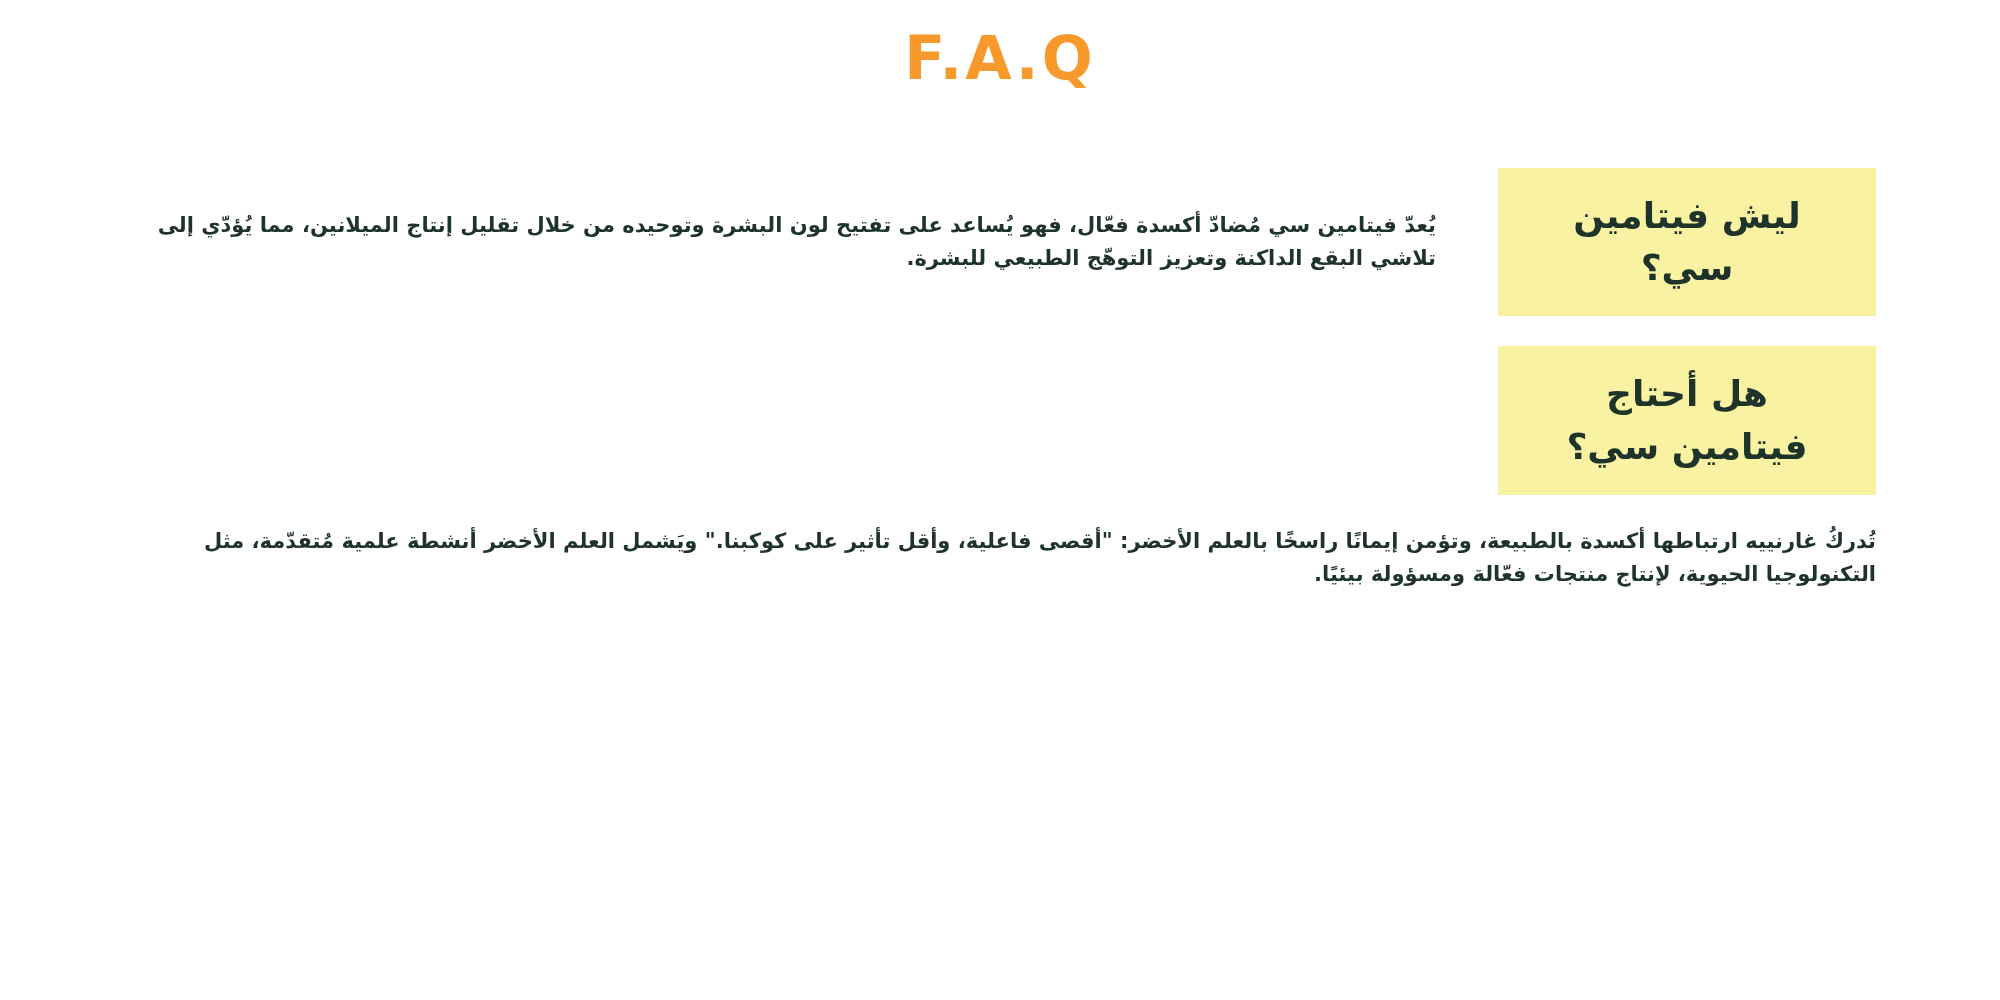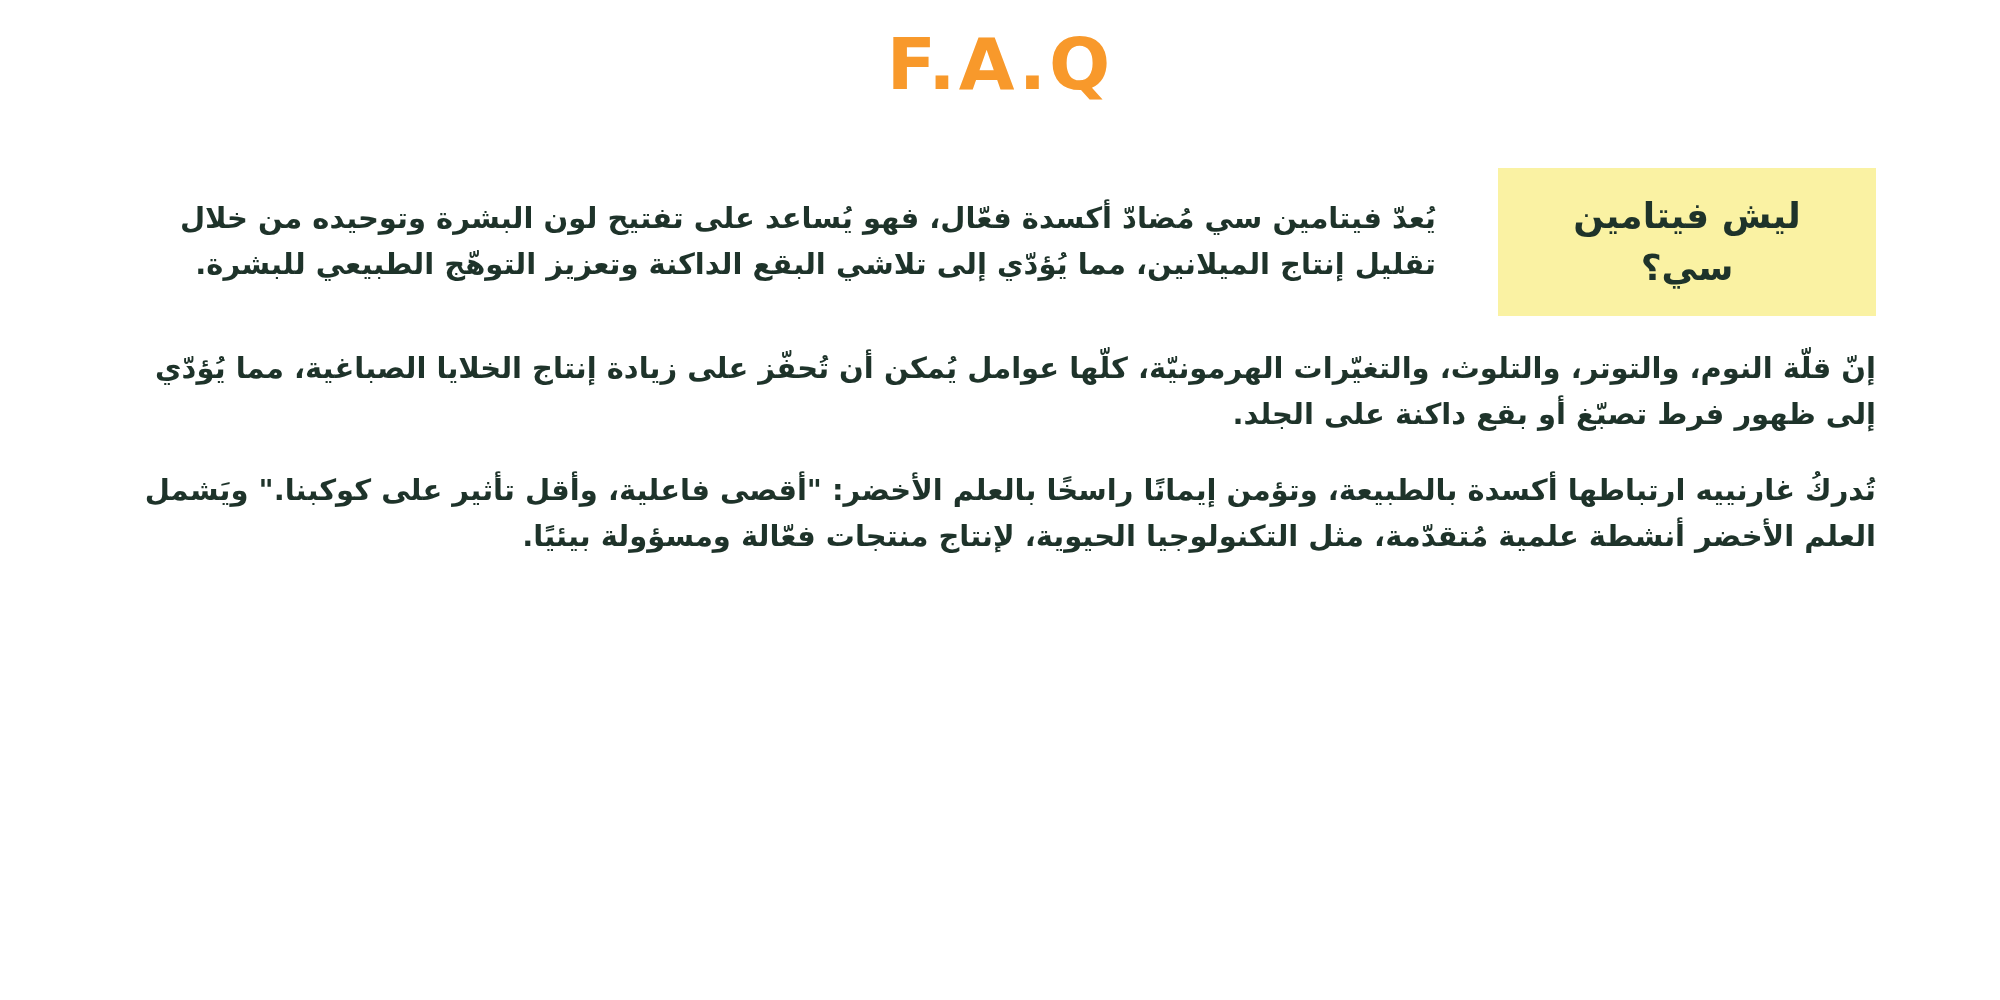--- a/index.html
+++ b/index.html
@@ -15,21 +15,21 @@
     height: 1000px;
     background: #ffffff;
     font-family: "DejaVu Sans", sans-serif;
     overflow: hidden;
   }
   .page-title {
     margin: 0;
     padding-top: 28px;
     text-align: center;
     color: var(--orange);
-    font-size: 72px;
+    font-size: 60px;
     font-weight: bold;
     letter-spacing: 3px;
     line-height: 1.0;
   }
   .faq-container {
     direction: rtl;
     position: absolute;
     top: 168px;
     right: 124px;
     left: 100px;
@@ -59,21 +59,21 @@
   .answer-wrap {
     flex: 1 1 auto;
     display: flex;
     align-items: center;
   }
   .answer {
     margin: 0;
     width: 100%;
     color: var(--ink);
     font-weight: bold;
-    font-size: 29px;
+    font-size: 21px;
     line-height: 1.58;
     text-align: right;
   }
 </style>
 </head>
 <body>
 
 <h1 class="page-title">F.A.Q</h1>
 
 <main class="faq-container">
@@ -81,22 +81,22 @@
   <section class="faq-row">
     <div class="q-box">
       <span class="q-text">ليش فيتامين سي؟</span>
     </div>
     <div class="answer-wrap">
       <p class="answer">يُعدّ فيتامين سي مُضادّ أكسدة فعّال، فهو يُساعد على تفتيح لون البشرة وتوحيده من خلال تقليل إنتاج الميلانين، مما يُؤدّي إلى تلاشي البقع الداكنة وتعزيز التوهّج الطبيعي للبشرة.</p>
     </div>
   </section>
 
   <section class="faq-row">
-    <div class="answer-wrap">
-      <p class="answer">إنّ قلّة النوم، والتوتر، والتلوث، والتغيّرات الهرمونيّة، كلّها عوامل يُمكن أن تُحفّز على زيادة إنتاج الخلايا الصباغية، مما يُؤدّي إلى ظهور فرط تصبّغ أو بقع داكنة على الجلد.</p>
+    <div class="q-box">
+      <span class="q-text">هل أحتاج فيتامين سي؟</span>
     </div>
   </section>
 
 
   <section class="faq-row">
     <div class="answer-wrap">
       <p class="answer">تُدركُ غارنييه ارتباطها أكسدة بالطبيعة، وتؤمن إيمانًا راسخًا بالعلم الأخضر: "أقصى فاعلية، وأقل تأثير على كوكبنا." ويَشمل العلم الأخضر أنشطة علمية مُتقدّمة، مثل التكنولوجيا الحيوية، لإنتاج منتجات فعّالة ومسؤولة بيئيًا.</p>
     </div>
   </section>
 

